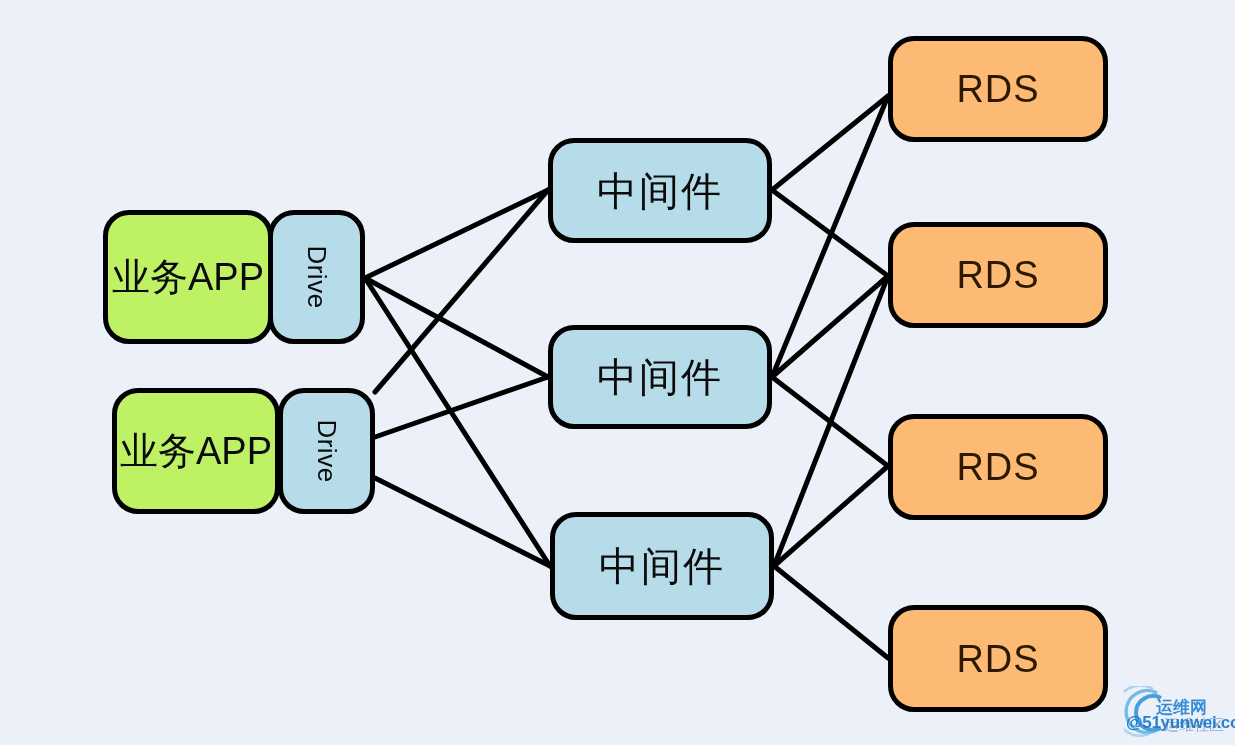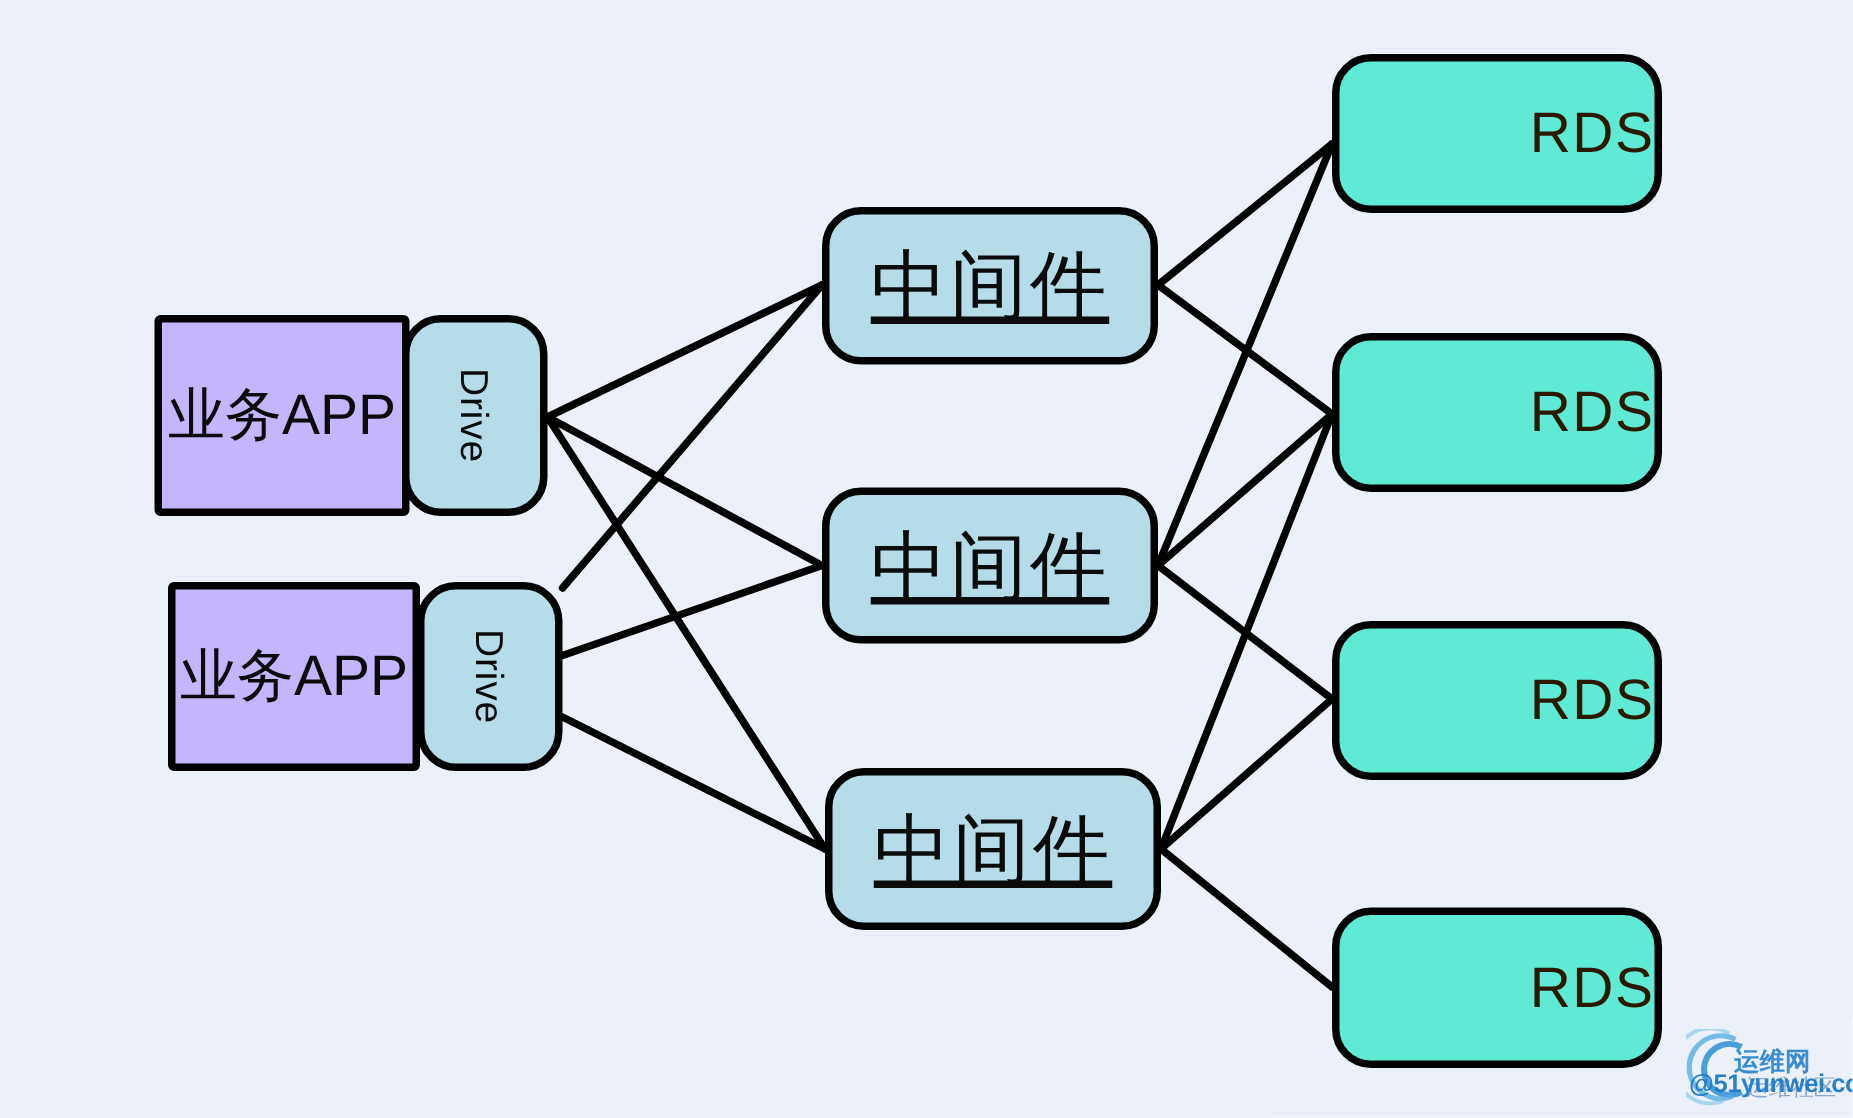--- a/index.html
+++ b/index.html
@@ -27,55 +27,53 @@
   .node {
     position: absolute;
     box-sizing: border-box;
     border: 5px solid #000000;
     display: flex;
     align-items: center;
     justify-content: center;
     z-index: 5;
   }
   .node-app {
-    background: #c4b5fd;
-    border-radius: 4px;
+    background: #bef264;
+    border-radius: 26px;
   }
   .node-drive {
     background: #b6dcea;
     border-radius: 26px;
   }
   .node-mw {
     background: #b6dcea;
     border-radius: 26px;
   }
   .node-rds {
-    background: #5eead4;
-    border-radius: 26px;
-    justify-content: flex-end;
+    background: #fdba74;
+    border-radius: 26px;
   }
   .label {
     color: #0b0b0b;
     white-space: nowrap;
     line-height: 1;
     user-select: none;
   }
   .label-app {
     font-size: 38px;
     letter-spacing: 0px;
   }
   .label-drive {
     font-size: 26px;
     transform: rotate(90deg);
     letter-spacing: 0.5px;
   }
   .label-mw {
-    font-size: 51px;
+    font-size: 40px;
     letter-spacing: 2px;
-    text-decoration: underline;
   }
   .label-rds {
     font-size: 38px;
     color: #2b1a00;
     letter-spacing: 1px;
   }
   
   #watermark {
     position: absolute;
     left: 1124px;

